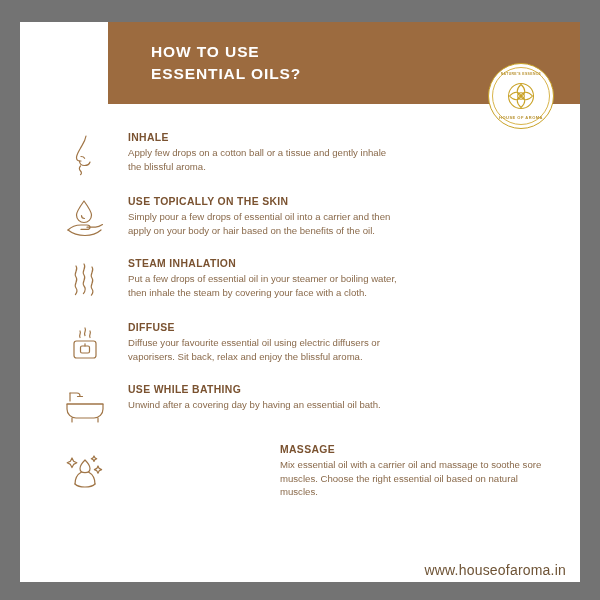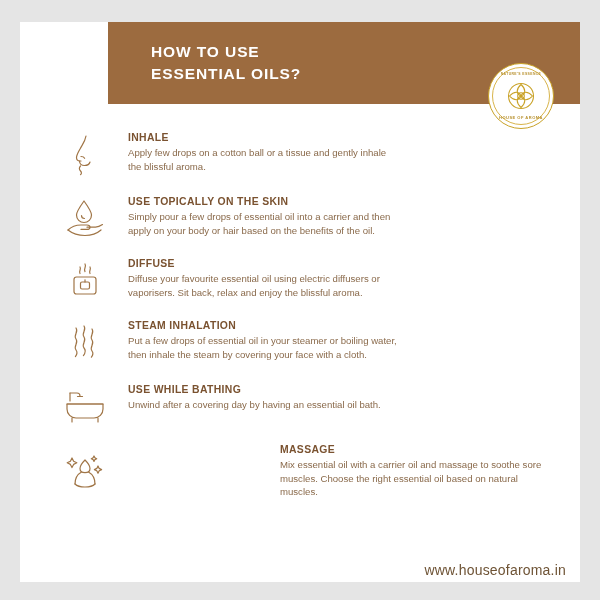--- a/index.html
+++ b/index.html
@@ -11,21 +11,21 @@
     width: 600px;
     height: 600px;
     font-family: "Liberation Sans", sans-serif;
     color: #6b4a2e;
     overflow: hidden;
   }
   .page {
     position: relative;
     width: 600px;
     height: 600px;
-    background: #e5e5e5;
+    background: #737373;
     box-sizing: border-box;
     padding: 22px 20px 18px 20px;
   }
   .inner {
     position: relative;
     width: 100%;
     height: 100%;
     background: #ffffff;
   }
 
@@ -202,52 +202,52 @@
               <path d="M6 34 c5 4, 11 5.5, 17 5.5 6 0 12-2, 16-5.5"></path>
             </g>
           </svg>
         </div>
         <div class="item-text">
           <div class="item-title">USE TOPICALLY ON THE SKIN</div>
           <div class="item-desc">Simply pour a few drops of essential oil into a carrier and then apply on your body or hair based on the benefits of the oil.</div>
         </div>
       </div>
 
+      <div class="item r3">
+        <div class="item-icon">
+          <svg width="46" height="46" viewBox="0 0 46 46">
+            <g fill="none" stroke="#a07546" stroke-width="1.2" stroke-linecap="round">
+              <path d="M14 8 c3 4, -3 7, 0 11 3 4, -3 7, 0 11 2 2.6, 0.6 5, -0.6 6.6"></path>
+              <path d="M22 6 c3 4, -3 7, 0 11 3 4, -3 7, 0 11 2.6 3, 0.6 6, -0.6 7.6"></path>
+              <path d="M30 9 c3 4, -3 7, 0 11 3 4, -3 7, 0 11 2 2.6, 0.6 4.6, -0.6 6.2"></path>
+            </g>
+          </svg>
+        </div>
+        <div class="item-text">
+          <div class="item-title">STEAM INHALATION</div>
+          <div class="item-desc">Put a few drops of essential oil in your steamer or boiling water, then inhale the steam by covering your face with a cloth.</div>
+        </div>
+      </div>
+
       <div class="item r4">
         <div class="item-icon">
           <svg width="46" height="46" viewBox="0 0 46 46">
             <g fill="none" stroke="#a07546" stroke-width="1.2" stroke-linecap="round" stroke-linejoin="round">
               <path d="M18 9 c1.5 2.5 -1.5 4 0 6.5"></path>
               <path d="M23 6 c1.8 3 -1.8 4.6 0 7.6"></path>
               <path d="M28 9 c1.5 2.5 -1.5 4 0 6.5"></path>
               <rect x="12" y="19" width="22" height="17" rx="2.5"></rect>
               <rect x="18.5" y="24" width="9" height="7" rx="1.5"></rect>
               <path d="M23 24 v-2.2"></path>
             </g>
           </svg>
         </div>
         <div class="item-text">
           <div class="item-title">DIFFUSE</div>
           <div class="item-desc">Diffuse your favourite essential oil using electric diffusers or vaporisers. Sit back, relax and enjoy the blissful aroma.</div>
-        </div>
-      </div>
-
-      <div class="item r3">
-        <div class="item-icon">
-          <svg width="46" height="46" viewBox="0 0 46 46">
-            <g fill="none" stroke="#a07546" stroke-width="1.2" stroke-linecap="round">
-              <path d="M14 8 c3 4, -3 7, 0 11 3 4, -3 7, 0 11 2 2.6, 0.6 5, -0.6 6.6"></path>
-              <path d="M22 6 c3 4, -3 7, 0 11 3 4, -3 7, 0 11 2.6 3, 0.6 6, -0.6 7.6"></path>
-              <path d="M30 9 c3 4, -3 7, 0 11 3 4, -3 7, 0 11 2 2.6, 0.6 4.6, -0.6 6.2"></path>
-            </g>
-          </svg>
-        </div>
-        <div class="item-text">
-          <div class="item-title">STEAM INHALATION</div>
-          <div class="item-desc">Put a few drops of essential oil in your steamer or boiling water, then inhale the steam by covering your face with a cloth.</div>
         </div>
       </div>
 
       <div class="item r5">
         <div class="item-icon">
           <svg width="50" height="44" viewBox="0 0 50 44">
             <g fill="none" stroke="#a07546" stroke-width="1.2" stroke-linecap="round" stroke-linejoin="round">
               <path d="M10 9 v8"></path>
               <path d="M10 9 h7 a3 3 0 0 1 3 3"></path>
               <path d="M17.5 12.5 h5"></path>

